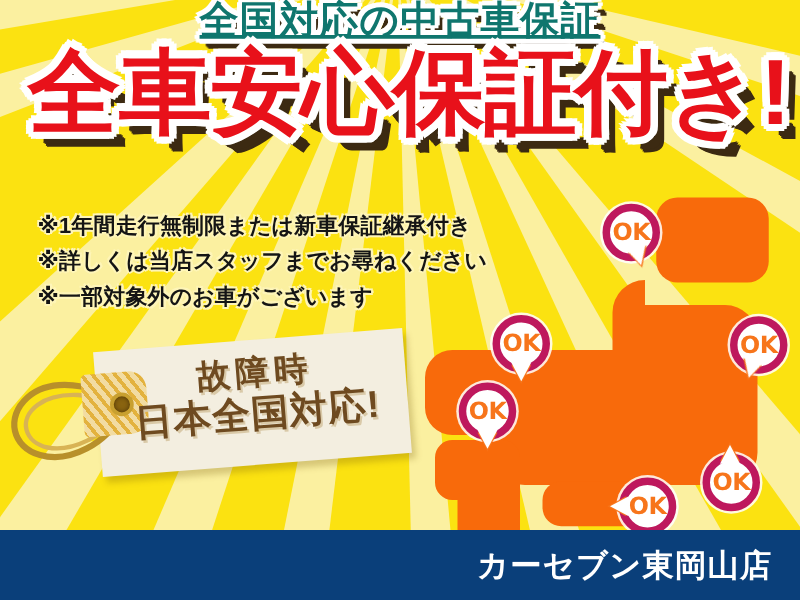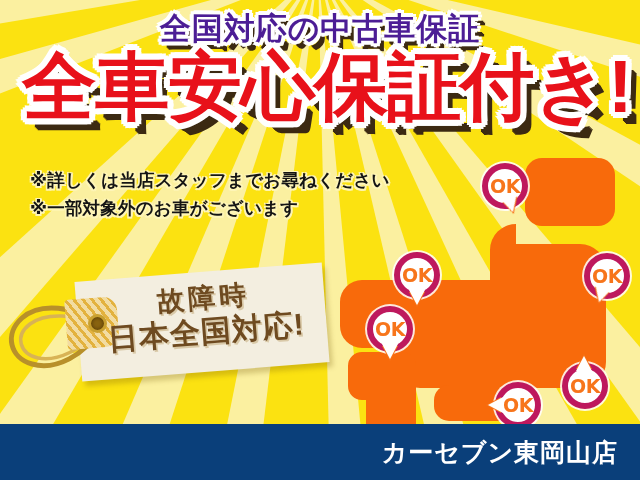--- a/index.html
+++ b/index.html
@@ -83,33 +83,33 @@
     border-bottom:15px solid #FFFFFF;
     filter:drop-shadow(0 -2px 0 #F7751B);
   }
 
   
   #headline-block{
     position:absolute;left:0;top:0;width:640px;
     text-align:center;z-index:10;
   }
   #subheadline{
-    margin-top:13px;
     font-size:31px;
     font-weight:bold;
-    color:#4c1d95;
+    color:#0f766e;
     letter-spacing:1px;
     line-height:1;
     -webkit-text-stroke:0px;
     text-shadow:
       -3px -3px 0 #fff, 3px -3px 0 #fff, -3px 3px 0 #fff, 3px 3px 0 #fff,
       -3px 0 0 #fff, 3px 0 0 #fff, 0 -3px 0 #fff, 0 3px 0 #fff,
       -4px 0 0 #fff, 4px 0 0 #fff, 0 4px 0 #fff, 0 -4px 0 #fff,
       6px 7px 0 #3C2A12, 7px 8px 0 #3C2A12, 5px 6px 0 #3C2A12;
     white-space:nowrap;
+    text-decoration:underline;
   }
   #mainheadline{
     margin-top:6px;
     font-size:74px;
     font-weight:bold;
     color:#E8111A;
     letter-spacing:-1px;
     line-height:1;
     text-shadow:
       -4px -4px 0 #fff, 4px -4px 0 #fff, -4px 4px 0 #fff, 4px 4px 0 #fff,
@@ -300,20 +300,21 @@
     <span>OK</span>
     <span class="tail tail-left"></span>
   </div>
 
   <div id="headline-block">
     <div id="subheadline">全国対応の中古車保証</div>
     <div id="mainheadline">全車安心保証付き!</div>
   </div>
 
   <div id="notes">
+    <div class="note-line">※1年間走行無制限または新車保証継承付き</div>
     <div class="note-line">※詳しくは当店スタッフまでお尋ねください</div>
     <div class="note-line">※一部対象外のお車がございます</div>
   </div>
 
   <div id="tag-group">
 
     <svg id="tag-string" width="340" height="125" viewBox="0 0 340 125">
       <path d="M96,62 C76,44 40,40 22,56 C4,72 10,96 32,102 C56,109 86,92 96,70" fill="none" stroke="#B8902A" stroke-width="5" stroke-linecap="round"></path>
       <path d="M96,64 C78,52 46,50 30,62 C14,74 20,92 38,96 C58,100 84,86 94,70" fill="none" stroke="#D8B355" stroke-width="3.5" stroke-linecap="round"></path>
     </svg>

